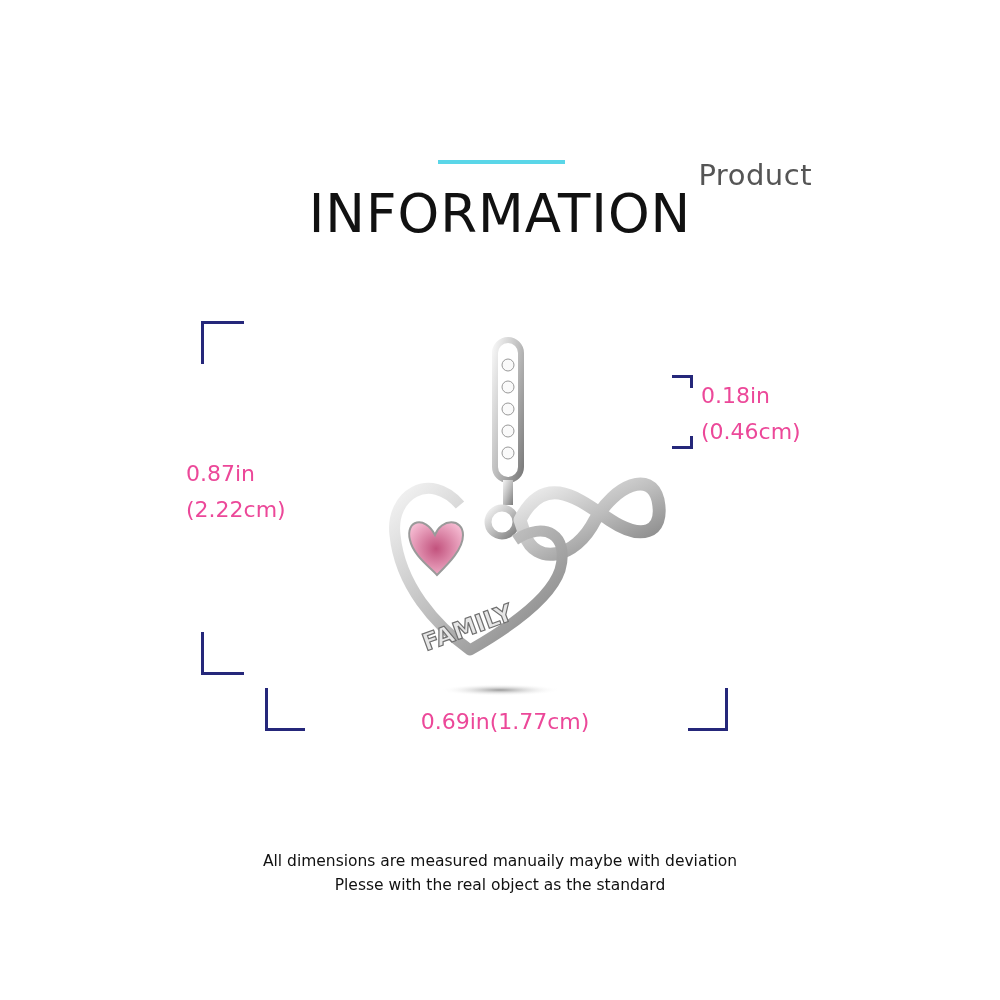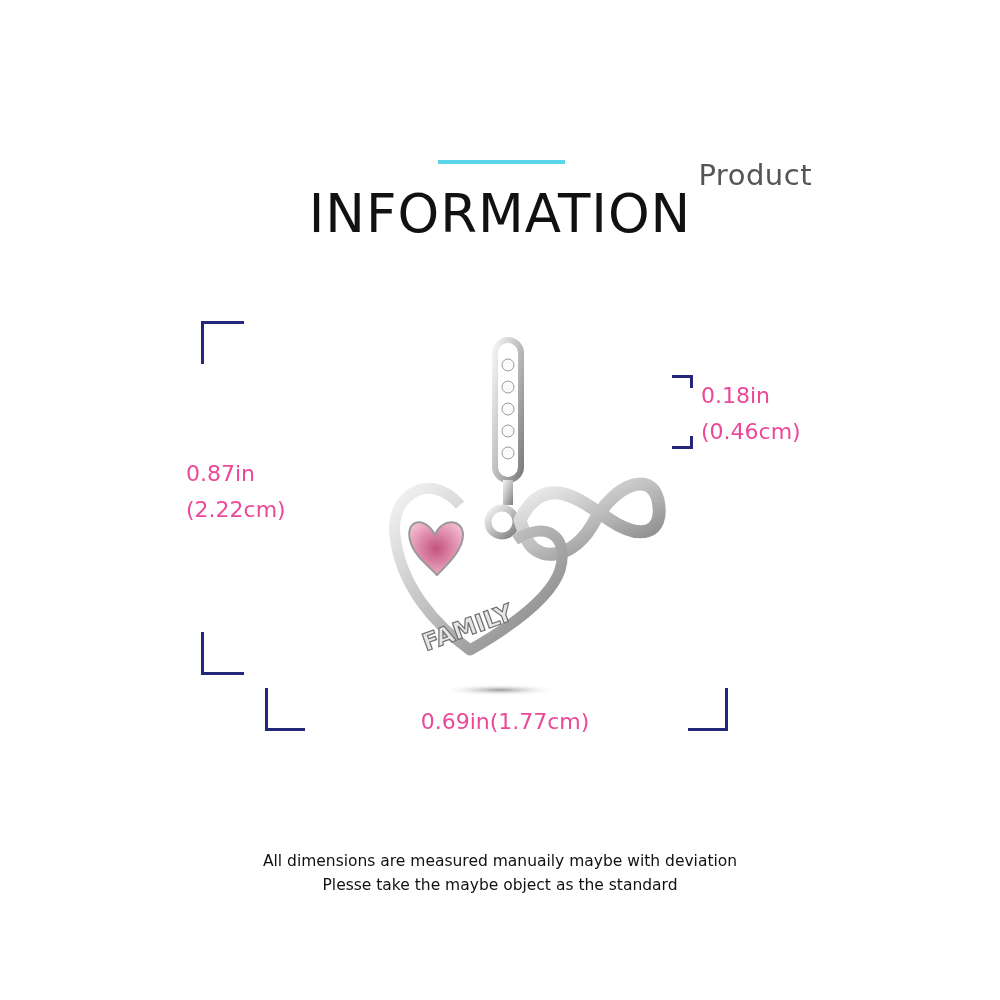--- a/index.html
+++ b/index.html
@@ -68,13 +68,13 @@
 
   <path d="M145,185 C170,135 205,165 235,185 C265,205 290,200 283,165 C276,135 240,150 220,185 C200,225 160,230 150,200 Z" fill="none" stroke="url(#silver)" stroke-width="13" stroke-linejoin="round"></path>
 
   <path d="M85,170 C55,135 15,160 20,200 C25,250 60,290 95,315 C130,295 175,265 185,235 C195,200 170,185 140,205" fill="none" stroke="url(#silver)" stroke-width="11" stroke-linejoin="round"></path>
   <path d="M60,200 C50,180 30,185 35,205 C38,220 55,232 62,240 C72,230 88,215 88,200 C88,183 66,183 60,200 Z" fill="url(#pink)" stroke="#9a9a9a" stroke-width="2"></path>
   <text x="45" y="298" font-family="DejaVu Sans, sans-serif" font-weight="bold" font-size="24" fill="#e6e6e6" stroke="#6f6f6f" stroke-width="1.2" transform="rotate(-20 100 290)">FAMILY</text>
   <ellipse cx="125" cy="355" rx="60" ry="6" fill="url(#shadow)"></ellipse>
 </svg>
 
 <div class="abs note" style="top:852px;">All dimensions are measured manuaily maybe with deviation</div>
-<div class="abs note" style="top:876px;">Plesse take the maybe object as the standard</div>
+<div class="abs note" style="top:876px;">Plesse with the real object as the standard</div>
 
 </body></html>

